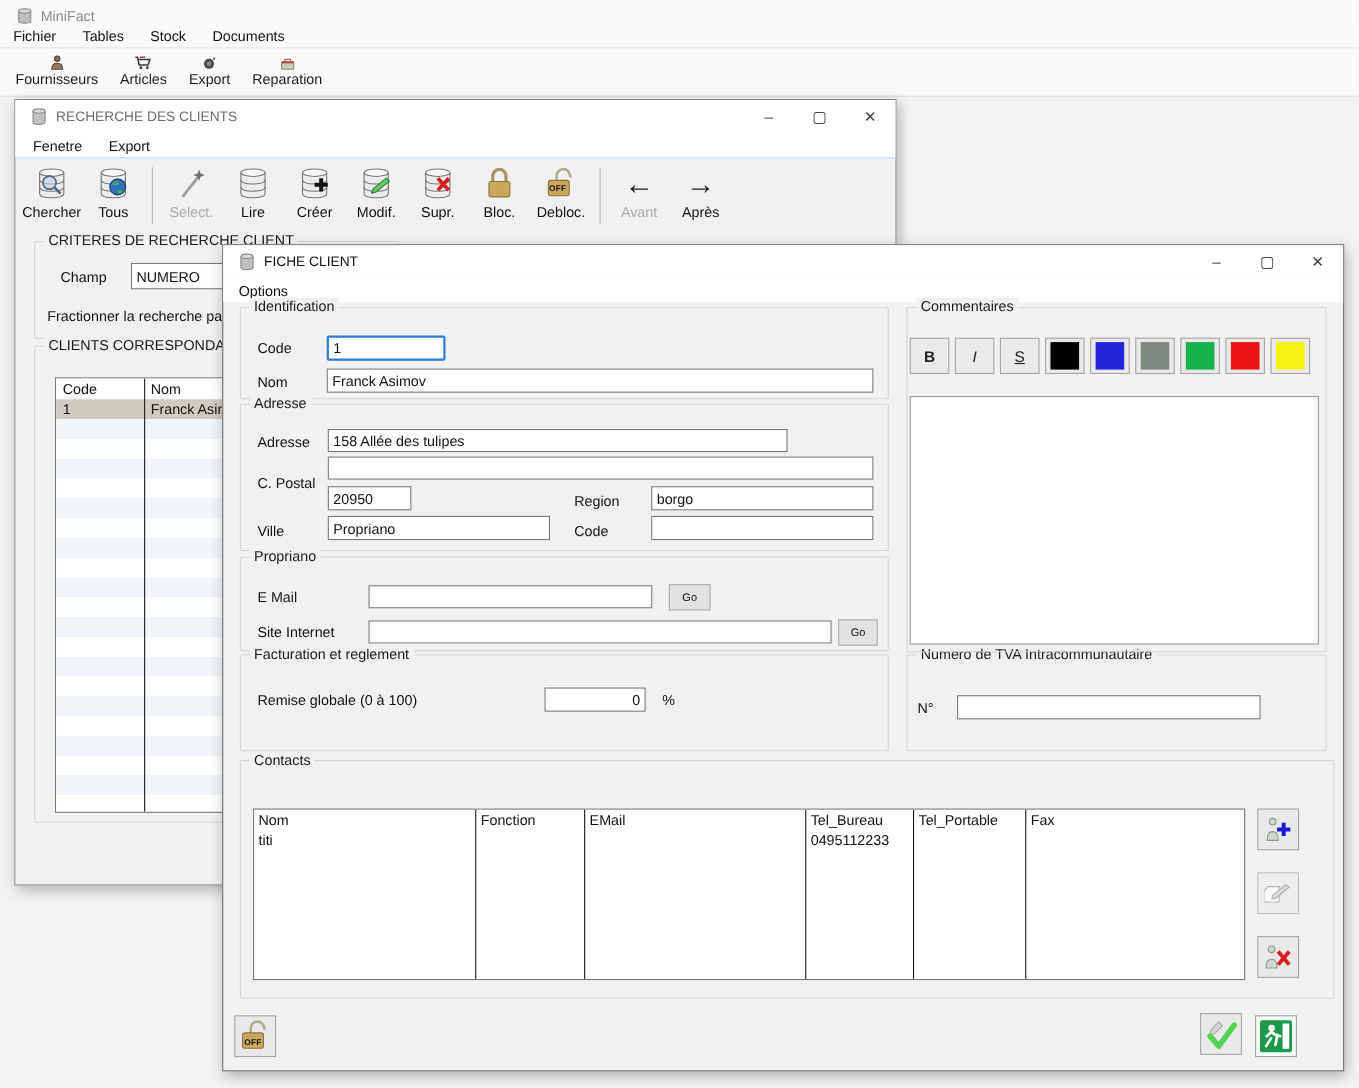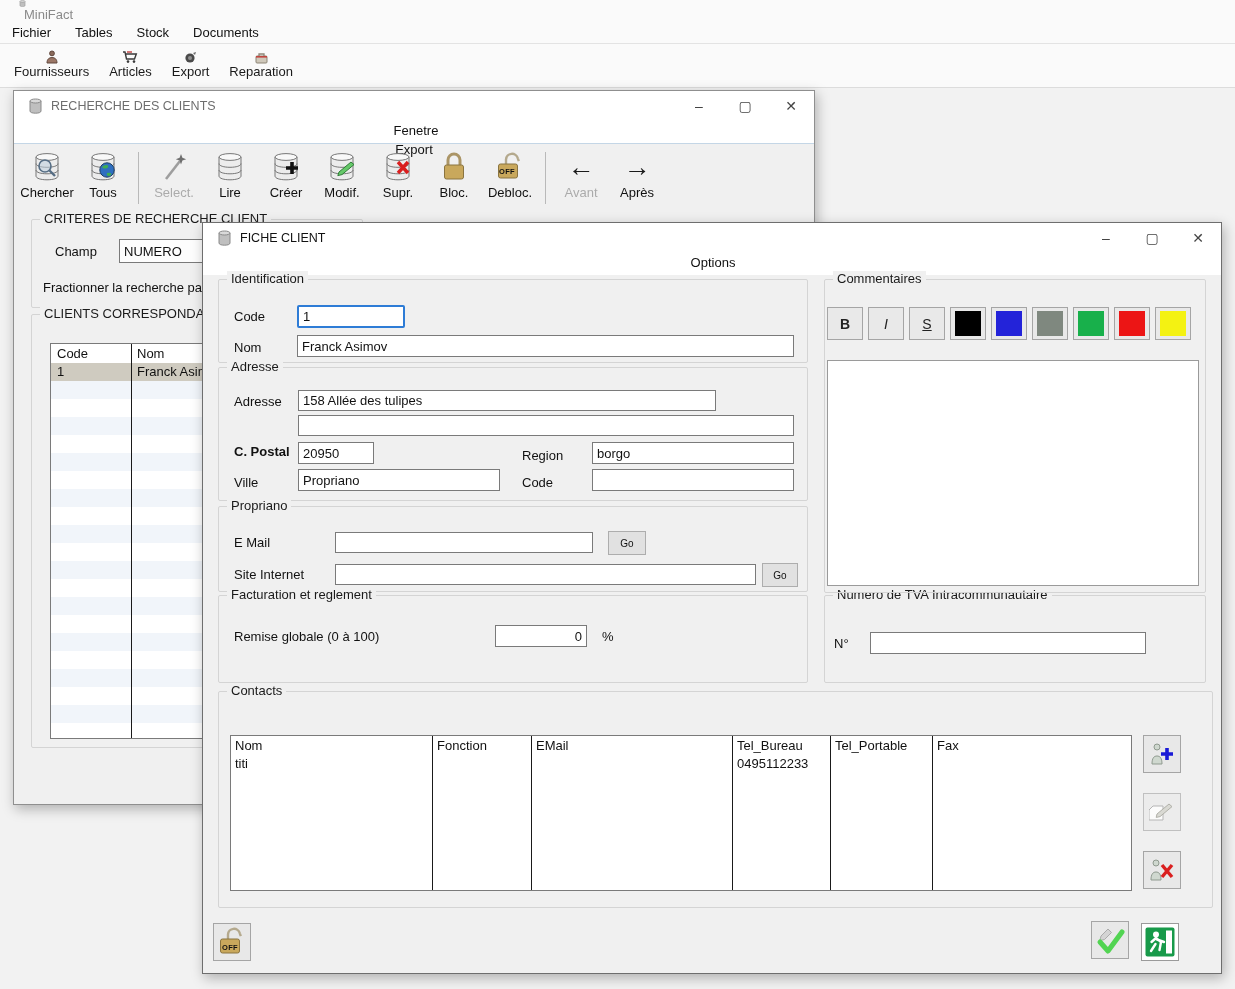--- a/index.html
+++ b/index.html
@@ -1,36 +1,36 @@
 <!DOCTYPE html>
 <html><head>
 <meta charset="utf-8">
 <style>
   html,body{margin:0;padding:0;}
   body{width:1235px;height:989px;position:relative;background:#f2f2f2;
        font-family:"Liberation Sans", sans-serif;font-size:13px;color:#111;overflow:hidden;}
   .abs{position:absolute;}
   
   .app-top{left:0;top:0;width:1235px;height:87px;background:#fafafa;border-bottom:1px solid #dcdcdc;}
-  .app-titlebar{left:0;top:0;width:100%;height:22px;display:flex;align-items:flex-start;padding-left:16px;box-sizing:border-box;flex-direction:column;}
+  .app-titlebar{left:0;top:0;width:100%;height:22px;display:flex;align-items:flex-end;padding-left:16px;box-sizing:border-box;}
   .app-title{color:#8a8a8a;margin-left:8px;font-size:13px;}
   .menubar{display:flex;align-items:center;height:21px;font-size:13px;}
   .menu-item{padding:2px 12px;cursor:default;}
   .app-menubar{left:0;top:22px;width:100%;border-bottom:1px solid #e3e3e3;background:#fafafa;}
   .app-toolbar{left:2px;top:46px;height:40px;display:flex;align-items:flex-start;gap:4px;padding-left:4px;}
   .mini-btn{display:flex;flex-direction:column;align-items:center;padding:2px 8px;font-size:13px;color:#1a1a1a;}
   .mini-btn .ic{height:16px;display:flex;align-items:flex-end;}
   
   .win{background:#f0f0f0;border:1px solid #8f8f8f;box-shadow:2px 4px 12px rgba(0,0,0,.28);}
   .titlebar{position:absolute;left:0;top:0;right:0;height:30px;background:#ffffff;display:flex;align-items:center;padding-left:15px;box-sizing:border-box;}
   .titlebar .t{margin-left:9px;font-size:12.5px;}
   .t-inactive{color:#6e6e6e;}
   .win-controls{position:absolute;top:0;height:30px;display:flex;}
   .wc{width:46px;height:30px;display:flex;align-items:center;justify-content:center;color:#444;font-size:14px;}
-  .win-menubar{position:absolute;left:0;top:30px;right:0;height:22px;background:#ffffff;display:flex;align-items:center;flex-direction:column;}
+  .win-menubar{position:absolute;left:0;top:30px;right:0;height:22px;background:#ffffff;display:flex;align-items:center;}
   
   .group{position:absolute;border:1px solid #d4d4d4;border-radius:2px;}
   .gtitle{position:absolute;top:-9px;left:8px;background:#f0f0f0;padding:0 4px;font-size:13px;color:#1a1a1a;white-space:nowrap;}
   
   .lbl{position:absolute;font-size:13px;color:#111;white-space:nowrap;}
   .field{position:absolute;background:#fff;border:1px solid #7a7a7a;font-size:13px;padding:0 4px;
          font-family:"Liberation Sans",sans-serif;box-sizing:border-box;color:#111;}
   .field-focus{border:2px solid #2e7cd6;border-radius:2px;}
   .btn-go{position:absolute;background:#e1e1e1;border:1px solid #adadad;font-size:10px;display:flex;align-items:center;justify-content:center;box-sizing:border-box;}
   
@@ -298,21 +298,21 @@
     <input class="field field-focus" style="left: 78px; top: 25px; width: 108px; height: 23px;" value="1">
     <span class="lbl" style="left:15px;top:60px;">Nom</span>
     <input class="field" style="left: 78px; top: 55px; width: 497px; height: 22px;" value="Franck Asimov">
   </div>
 
   <div class="group" style="left:15px;top:144px;width:588px;height:132px;">
     <span class="gtitle">Adresse</span>
     <span class="lbl" style="left:15px;top:26px;">Adresse</span>
     <input class="field" style="left: 79px; top: 22px; width: 418px; height: 21px;" value="158 Allée des tulipes">
     <input class="field" style="left: 79px; top: 47px; width: 496px; height: 21px;" value="">
-    <span class="lbl" style="left:15px;top:76px;font-weight:bold;">C. Postal</span>
+    <span class="lbl" style="left:15px;top:64px;">C. Postal</span>
     <input class="field" style="left: 79px; top: 74px; width: 76px; height: 22px;" value="20950">
     <span class="lbl" style="left:303px;top:80px;">Region</span>
     <input class="field" style="left: 373px; top: 74px; width: 202px; height: 22px;" value="borgo">
     <span class="lbl" style="left:15px;top:107px;">Ville</span>
     <input class="field" style="left: 79px; top: 101px; width: 202px; height: 22px;" value="Propriano">
     <span class="lbl" style="left:303px;top:107px;">Code</span>
     <input class="field" style="left: 373px; top: 101px; width: 202px; height: 22px;" value="">
   </div>
 
   <div class="group" style="left:15px;top:283px;width:588px;height:84px;">

